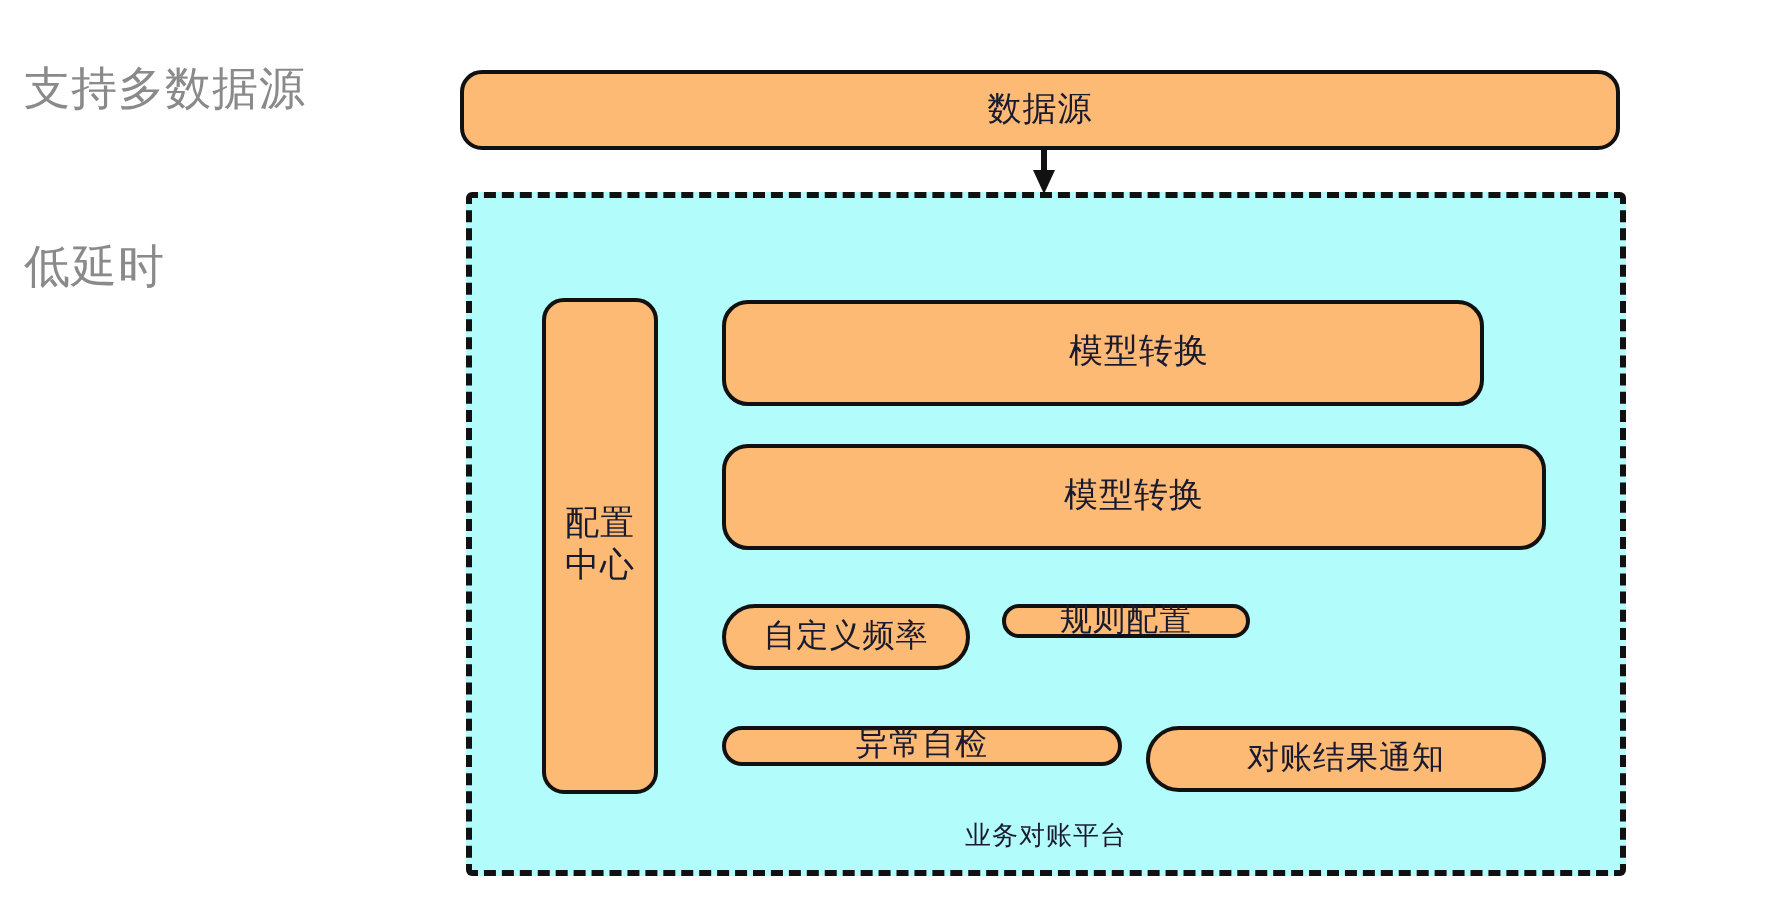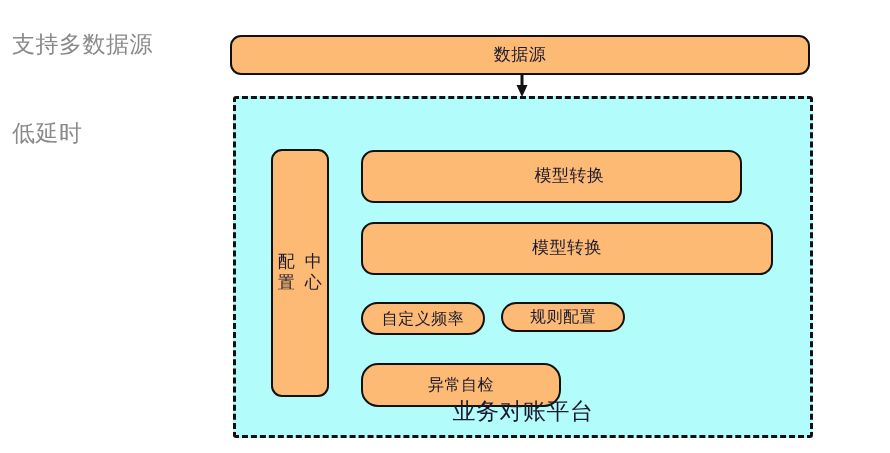--- a/index.html
+++ b/index.html
@@ -77,32 +77,33 @@
     border-radius: 3px;
   }
 
   
   #platform-caption {
     position: absolute;
     left: 0;
     right: 0;
     bottom: 8px;
     text-align: center;
-    font-size: 23px;
+    font-size: 13px;
     color: #1a1a2e;
     letter-spacing: 0.5px;
   }
 
   
   #config-center-box {
     left: 35px;
     top: 50px;
     width: 58px;
     height: 248px;
     border-radius: 11px;
+    flex-direction: column;
   }
 
   
   #model-convert-box {
     left: 125px;
     top: 51px;
     width: 381px;
     height: 53px;
     border-radius: 13px;
     padding-left: 36px;
@@ -121,39 +122,39 @@
     top: 203px;
     width: 124px;
     height: 33px;
     border-radius: 17px;
     font-size: 16px;
   }
   #rule-config-box {
     left: 265px;
     top: 203px;
     width: 124px;
-    height: 30px;
+    height: 17px;
     border-radius: 17px;
     font-size: 16px;
   }
   #dynamic-load-box {
     left: 412px;
     top: 203px;
     width: 124px;
     height: 33px;
     border-radius: 17px;
     font-size: 16px;
   }
 
   
   #self-check-box {
     left: 125px;
     top: 264px;
     width: 200px;
-    height: 44px;
+    height: 20px;
     border-radius: 17px;
     font-size: 16px;
   }
   #result-notify-box {
     left: 337px;
     top: 264px;
     width: 200px;
     height: 33px;
     border-radius: 17px;
     font-size: 16px;
@@ -196,17 +197,20 @@
     <div class="node" id="custom-freq-box">
       <span class="node-line">自定义频率</span>
     </div>
     <div class="node" id="rule-config-box">
       <span class="node-line">规则配置</span>
     </div>
 
     <div class="node" id="self-check-box">
       <span class="node-line">异常自检</span>
     </div>
+    <div class="node" id="result-notify-box">
+      <span class="node-line">对账结果通知</span>
+    </div>
 
     <div id="platform-caption">业务对账平台</div>
   </div>
 
 </div>
 
 </body></html>

